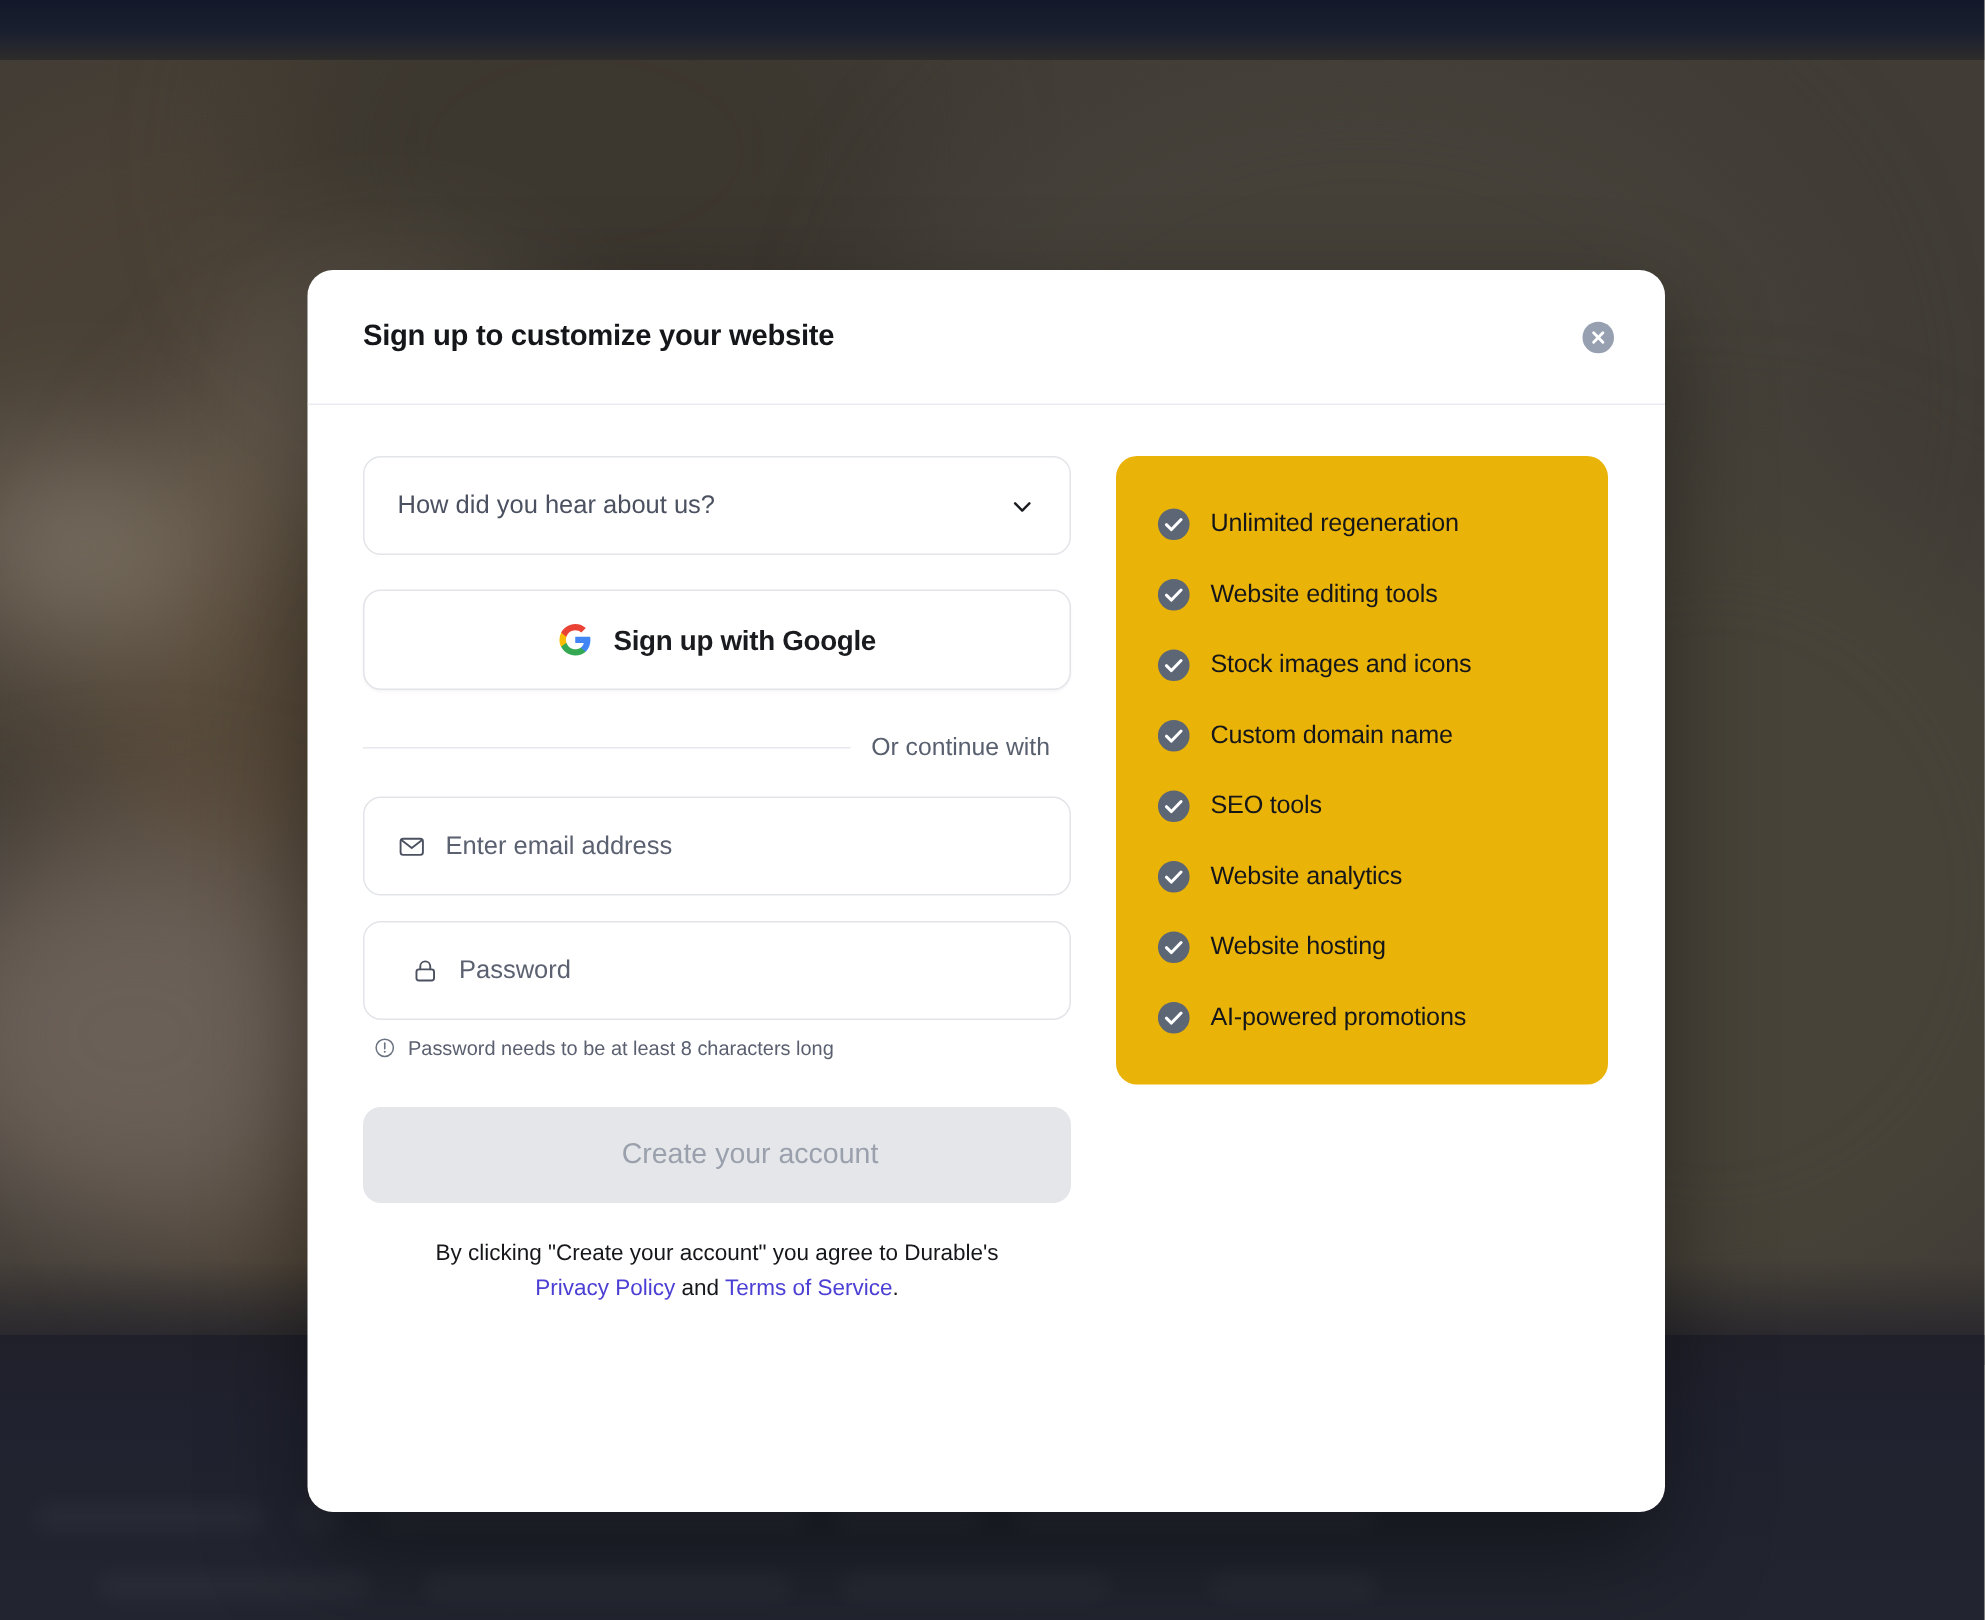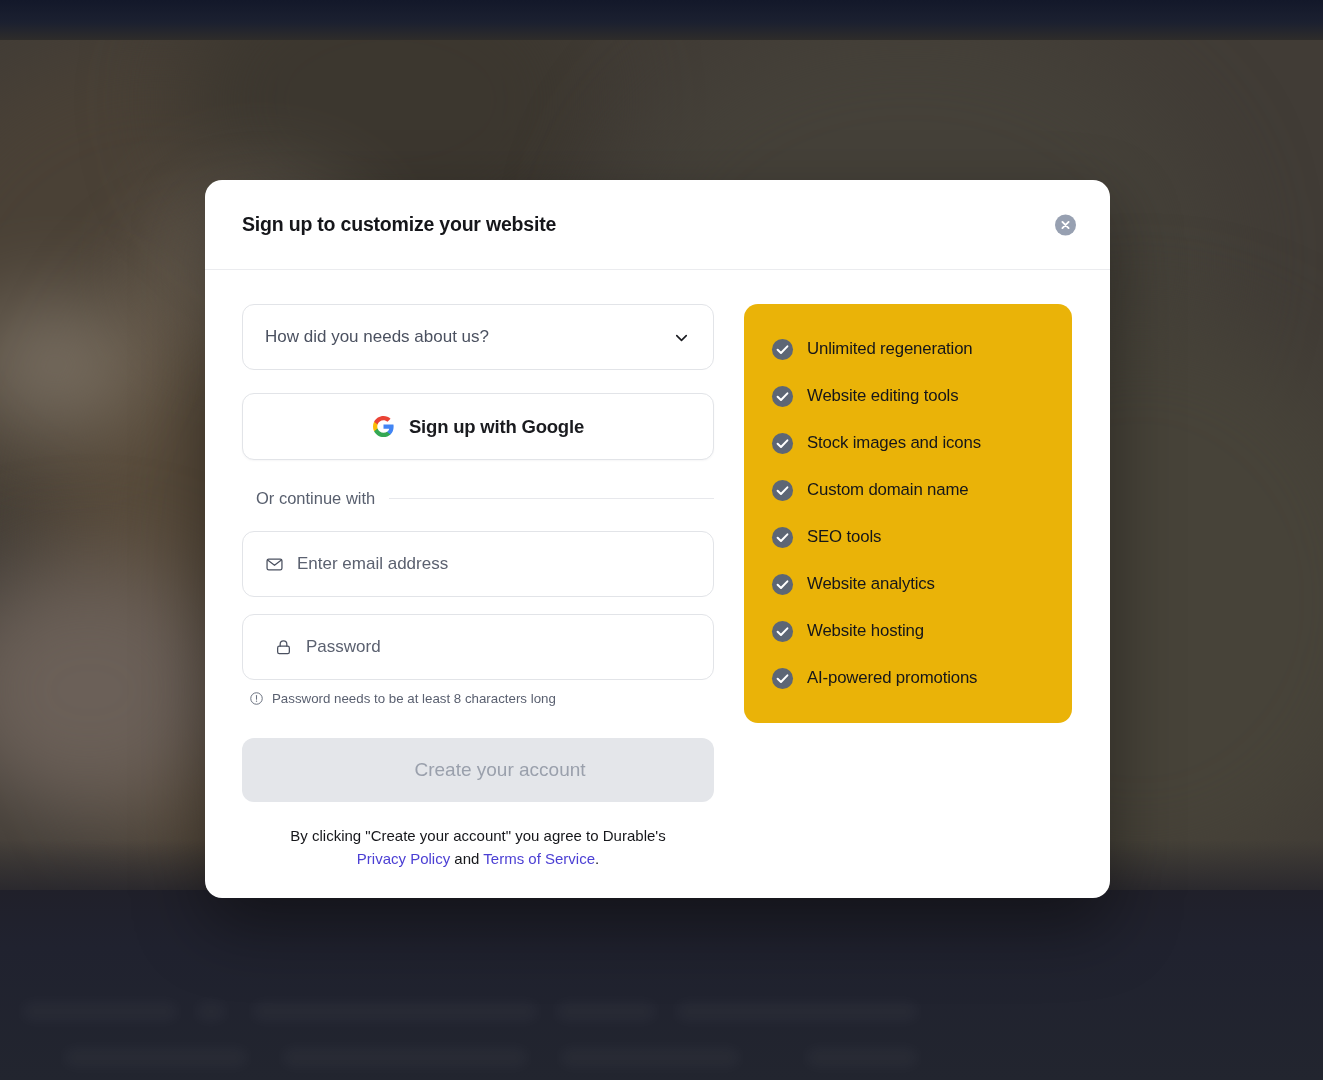--- a/index.html
+++ b/index.html
@@ -42,21 +42,21 @@
     position: absolute;
     border-radius: 9px;
     background: rgba(255,255,255,.030);
     filter: blur(7px);
   }
 
   
   #modal {
     position: absolute;
     left: 205px; top: 180px;
-    width: 905px; height: 718px;
+    width: 905px; height: 828px;
     background: #ffffff;
     border-radius: 17px;
     box-shadow: 0 28px 70px rgba(0,0,0,.40);
     overflow: hidden;
   }
 
   #modal-header {
     height: 90px;
     border-bottom: 1px solid #ebecef;
     display: flex;
@@ -123,21 +123,21 @@
     font-size: 18.5px;
     font-weight: 700;
     color: #1a1b1f;
     letter-spacing: -.2px;
   }
 
   #divider {
     position: relative;
     height: 22px;
     margin: 27px 0 22px 0;
-    display: flex; align-items: center; justify-content: flex-start;
+    display: flex; align-items: center; justify-content: flex-end;
   }
   #divider-line {
     position: absolute;
     left: 0; right: 0; top: 50%;
     height: 1px;
     background: #e7e8ec;
   }
   #divider-label {
     position: relative;
     background: #fff;
@@ -244,21 +244,21 @@
         <path d="M1.4 1.4 L7.6 7.6 M7.6 1.4 L1.4 7.6" stroke="#ffffff" stroke-width="1.9" stroke-linecap="round"></path>
       </svg>
     </button>
   </div>
 
   <div id="modal-body">
 
     <div id="form-col">
 
       <div class="field" id="hear-about-select">
-        <span class="field-text">How did you needs about us?</span>
+        <span class="field-text">How did you hear about us?</span>
         <span style="display:flex;">
           <svg width="19" height="19" viewBox="0 0 20 20">
             <path d="M5 8 L10 13 L15 8" fill="none" stroke="#1b1c21" stroke-width="1.7" stroke-linecap="round" stroke-linejoin="round"></path>
           </svg>
         </span>
       </div>
 
       <button id="google-btn">
         <span style="display:flex;">
           <svg width="23" height="23" viewBox="0 0 48 48">

